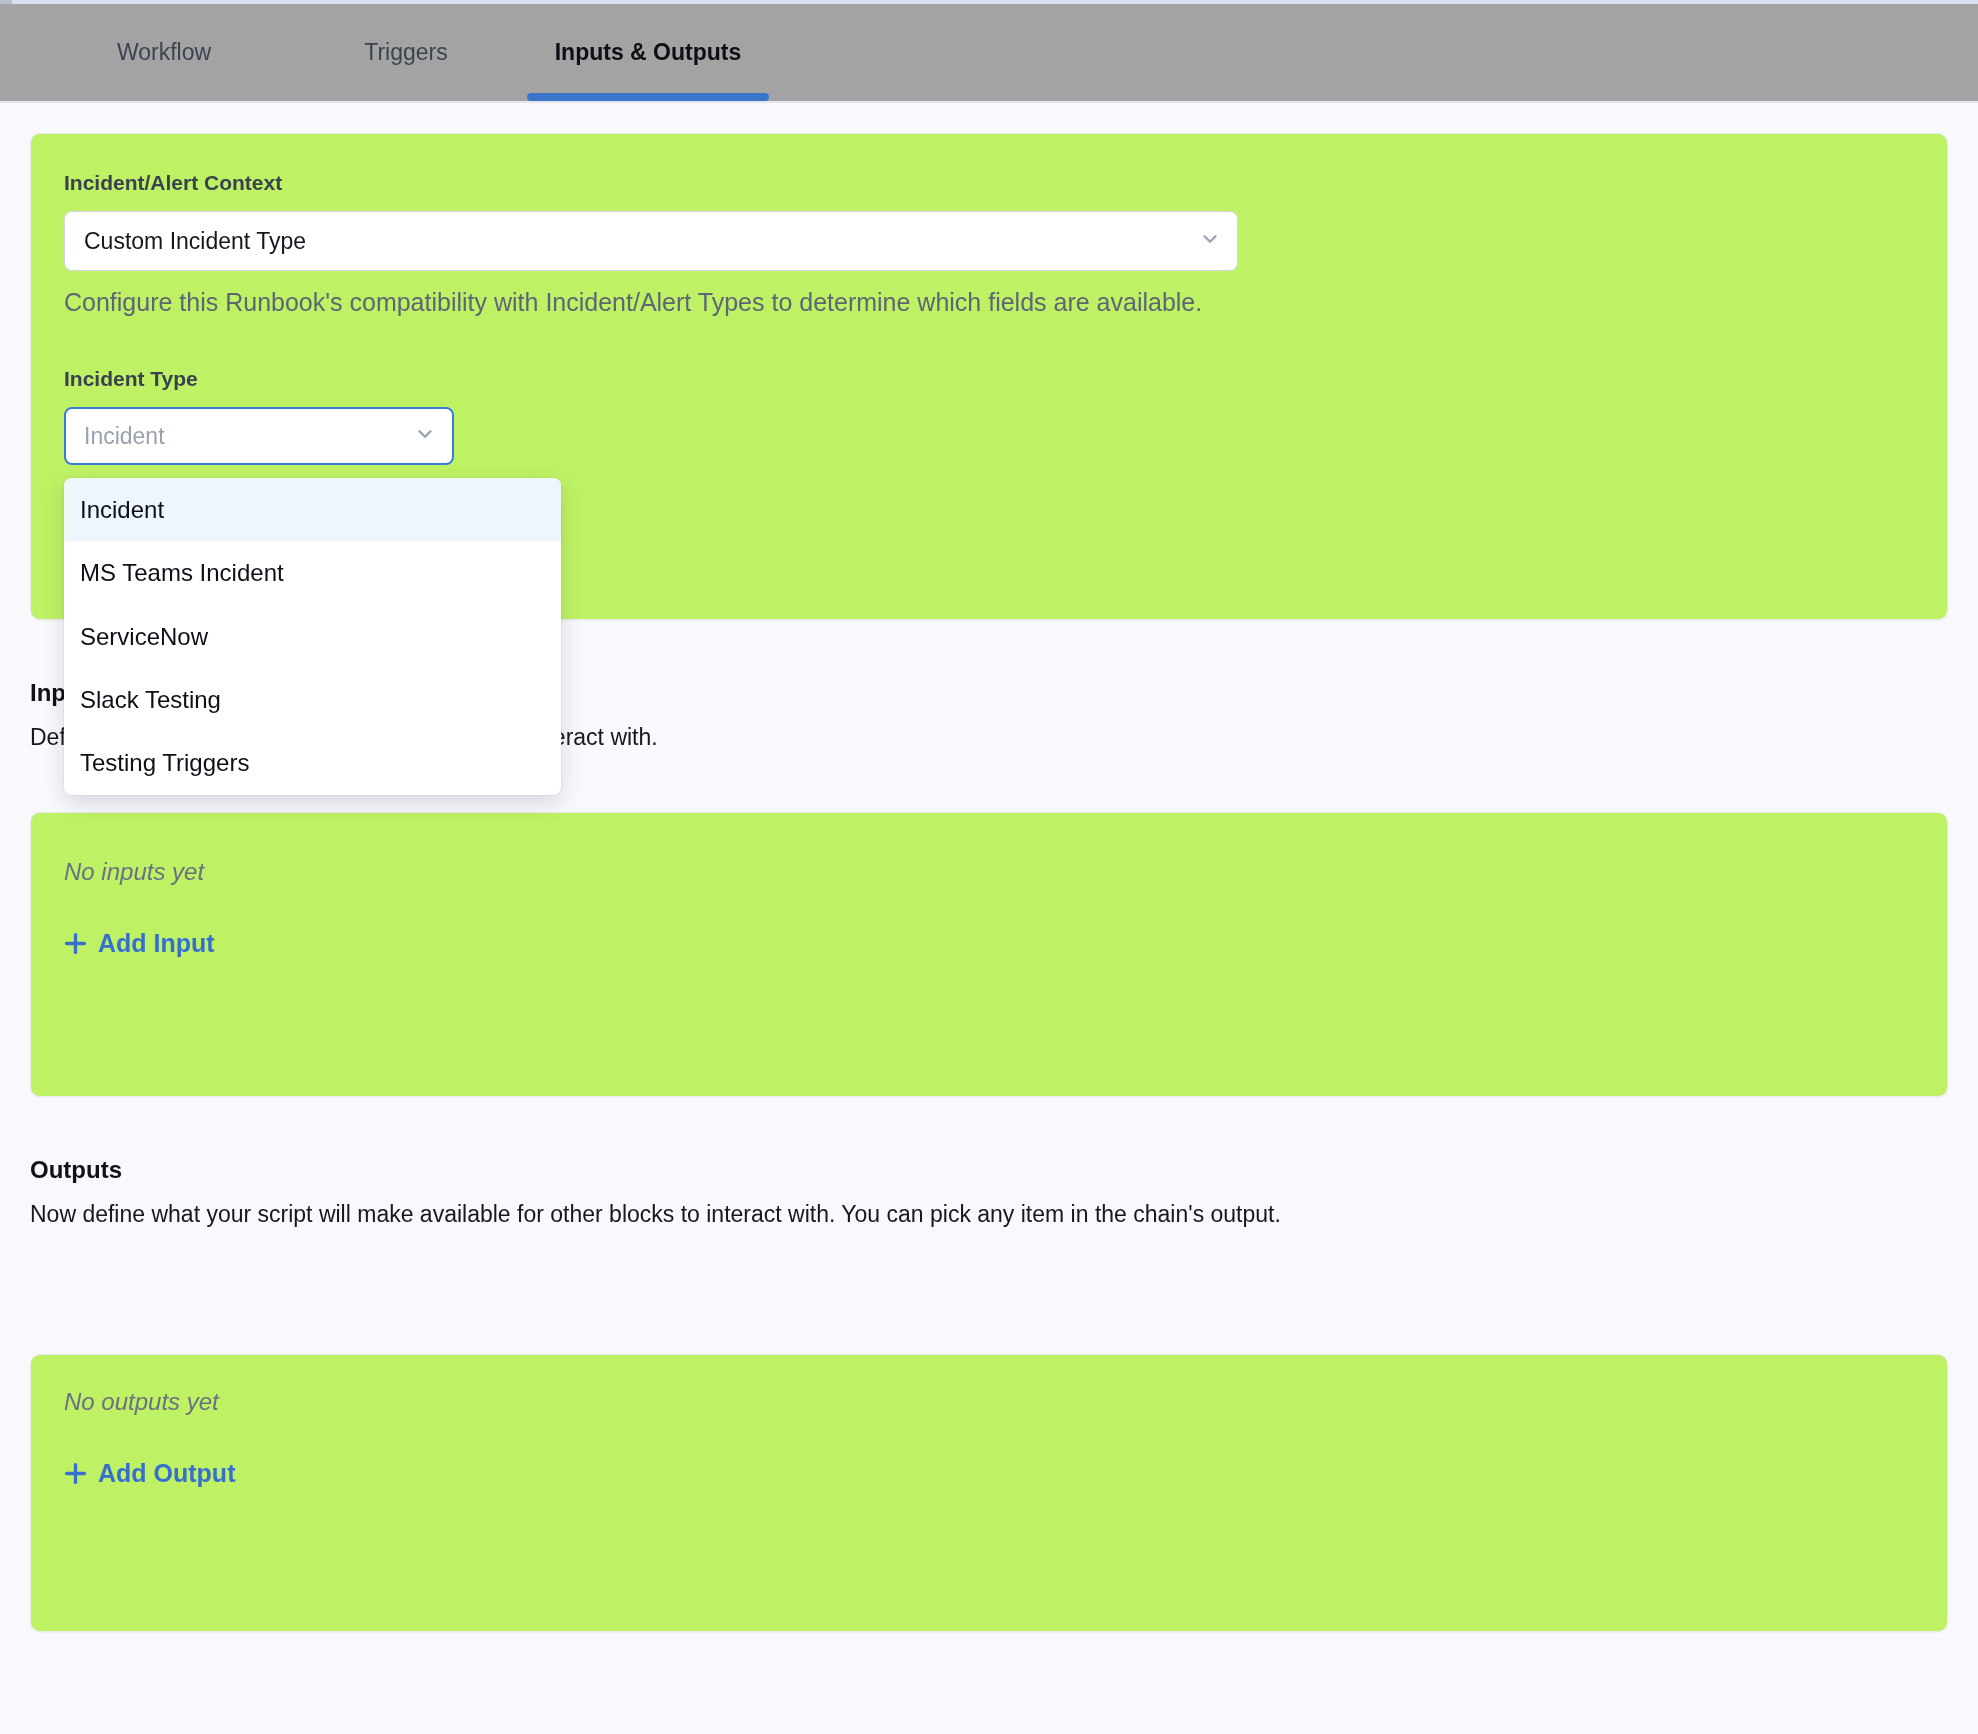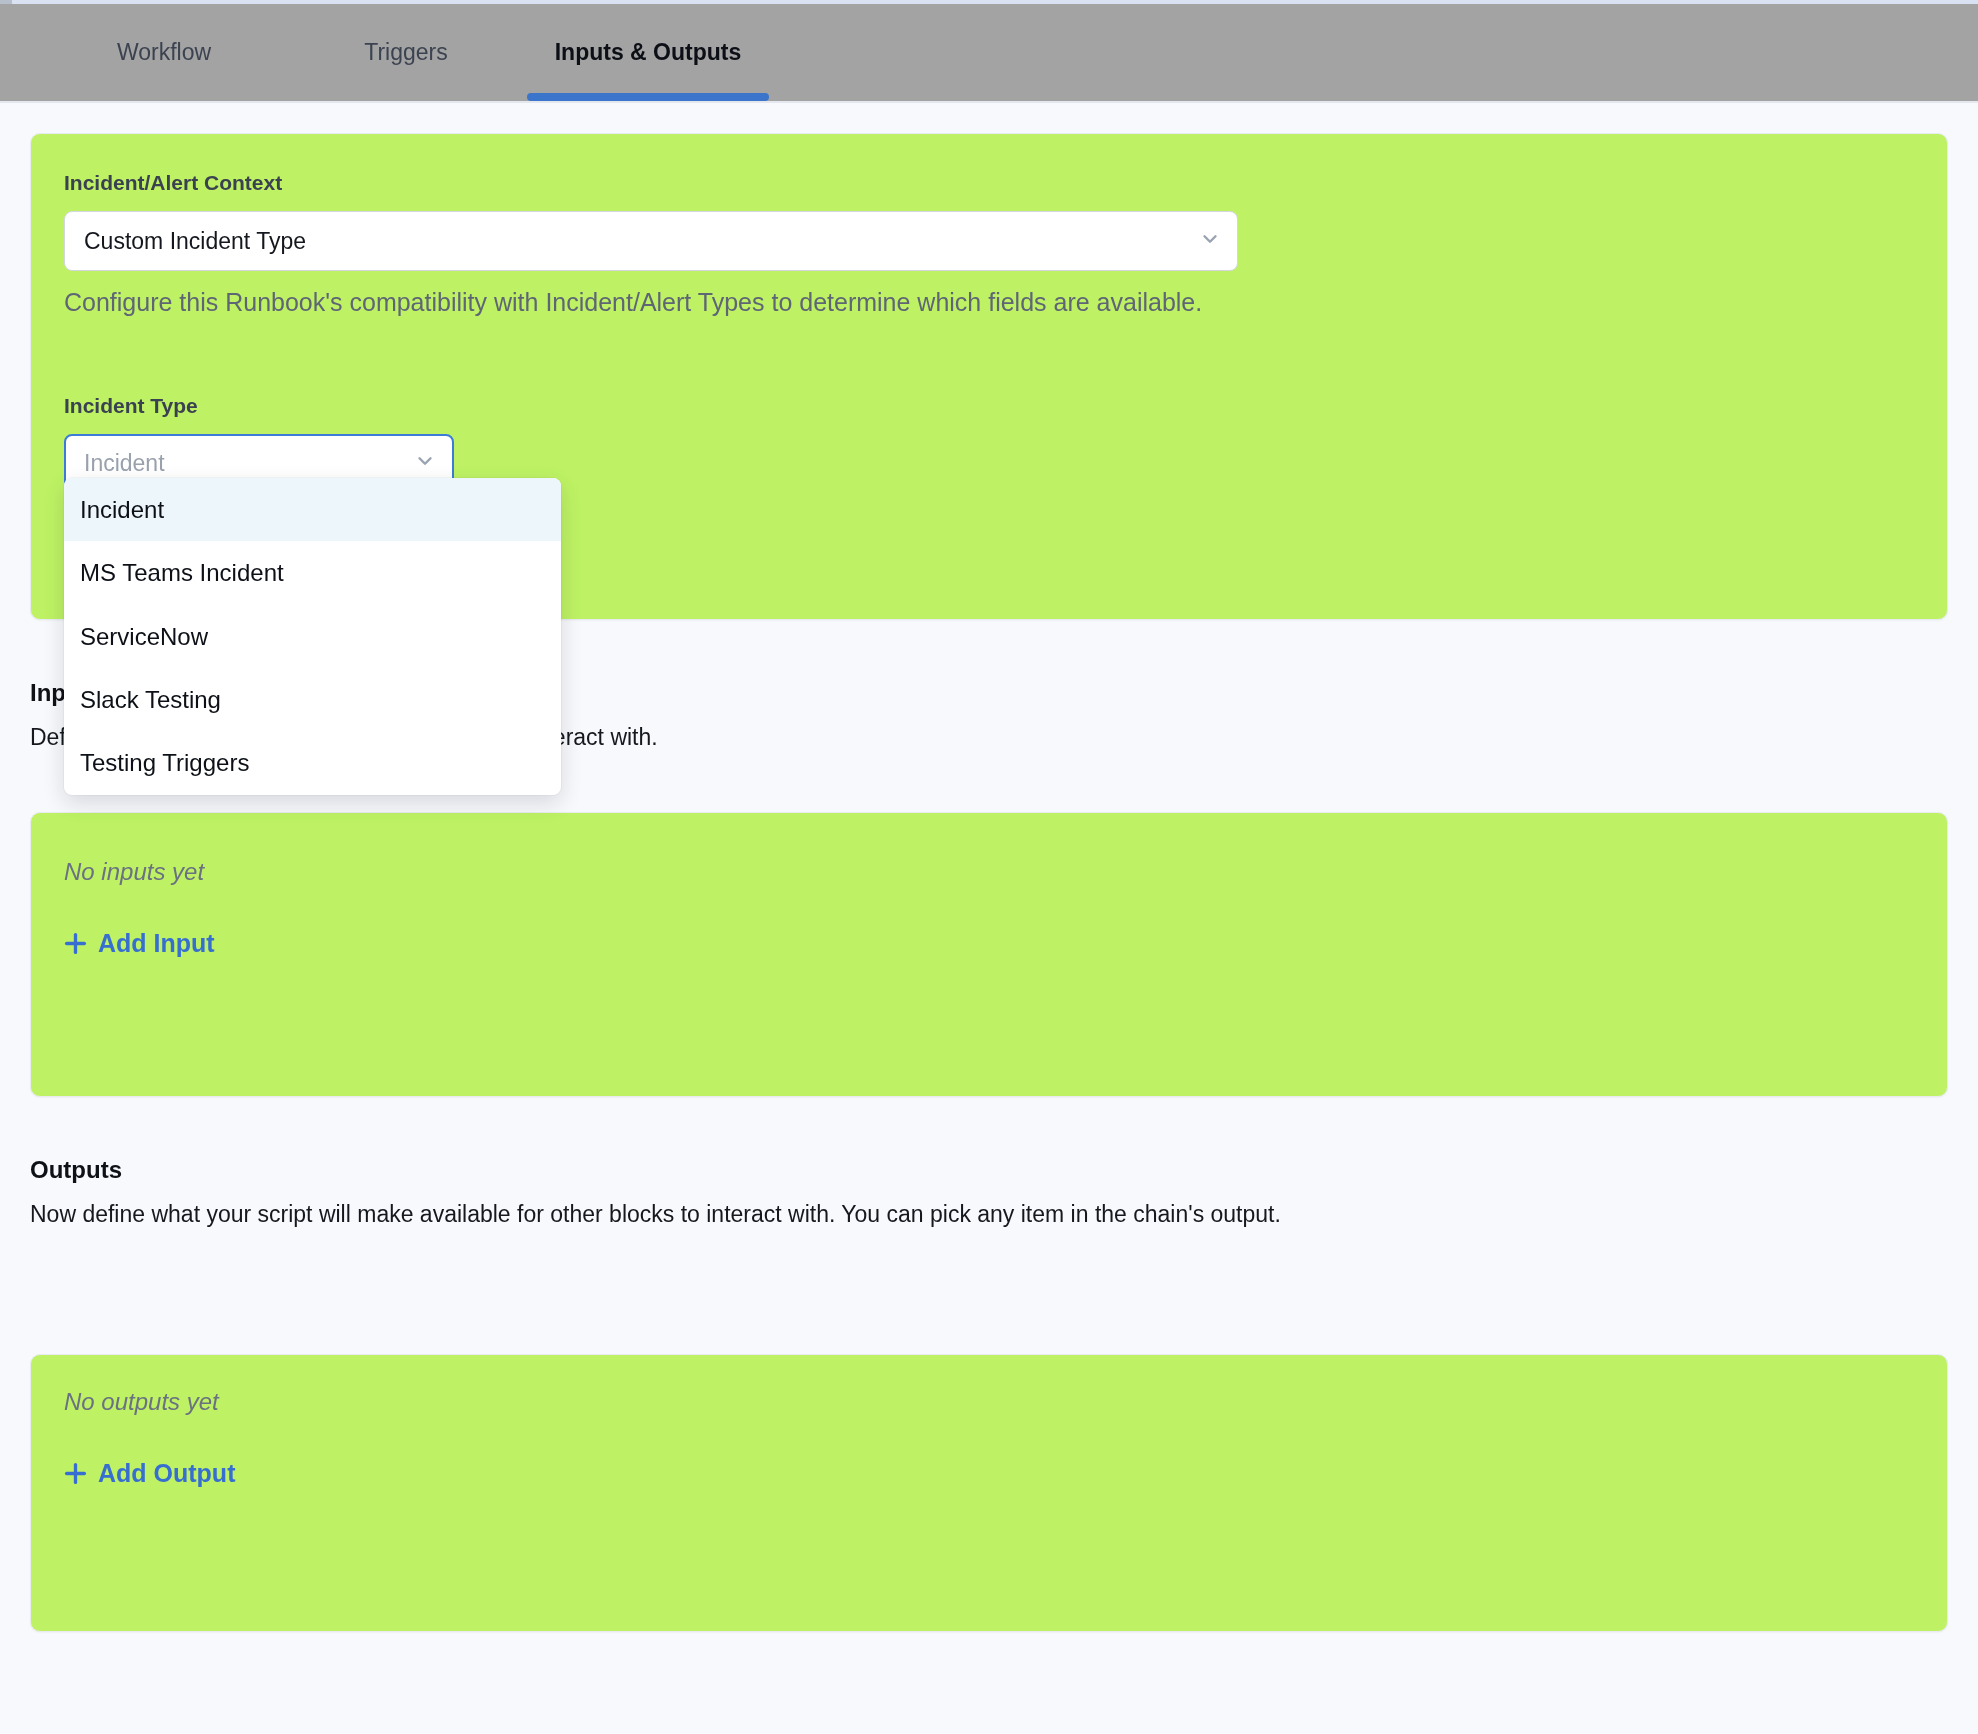--- a/index.html
+++ b/index.html
@@ -48,21 +48,21 @@
     display:flex; align-items:center; cursor:pointer;
   }
   .select-context { margin-top:15px; height:60px; width:1174px; padding:0 52px 0 19px; }
   .select-context .value { font-size:23px; color:#14171d; }
   .select-incident { margin-top:15px; height:58px; width:390px; padding:0 48px 0 18px;
     border:2px solid #3d7bd8; }
   .select-incident .placeholder { font-size:23px; color:#99a1ad; }
   .select .chev { position:absolute; right:16px; top:50%; transform:translateY(-50%); }
 
   .helper { margin-top:17px; font-size:25px; line-height:28px; color:#5e6575; }
-  .label-2 { margin-top:77px; }
+  .label-2 { margin-top:50px; }
 
   
   .menu {
     position:absolute; left:64px; top:373px; width:497px; height:317px; z-index:20;
     background:#ffffff; border-radius:8px; overflow:hidden;
     box-shadow:0 8px 22px rgba(15,23,42,0.14), 0 0 0 1px rgba(15,23,42,0.03);
     display:flex; flex-direction:column;
   }
   .menu-item {
     flex:1; display:flex; align-items:center; padding-left:16px;

